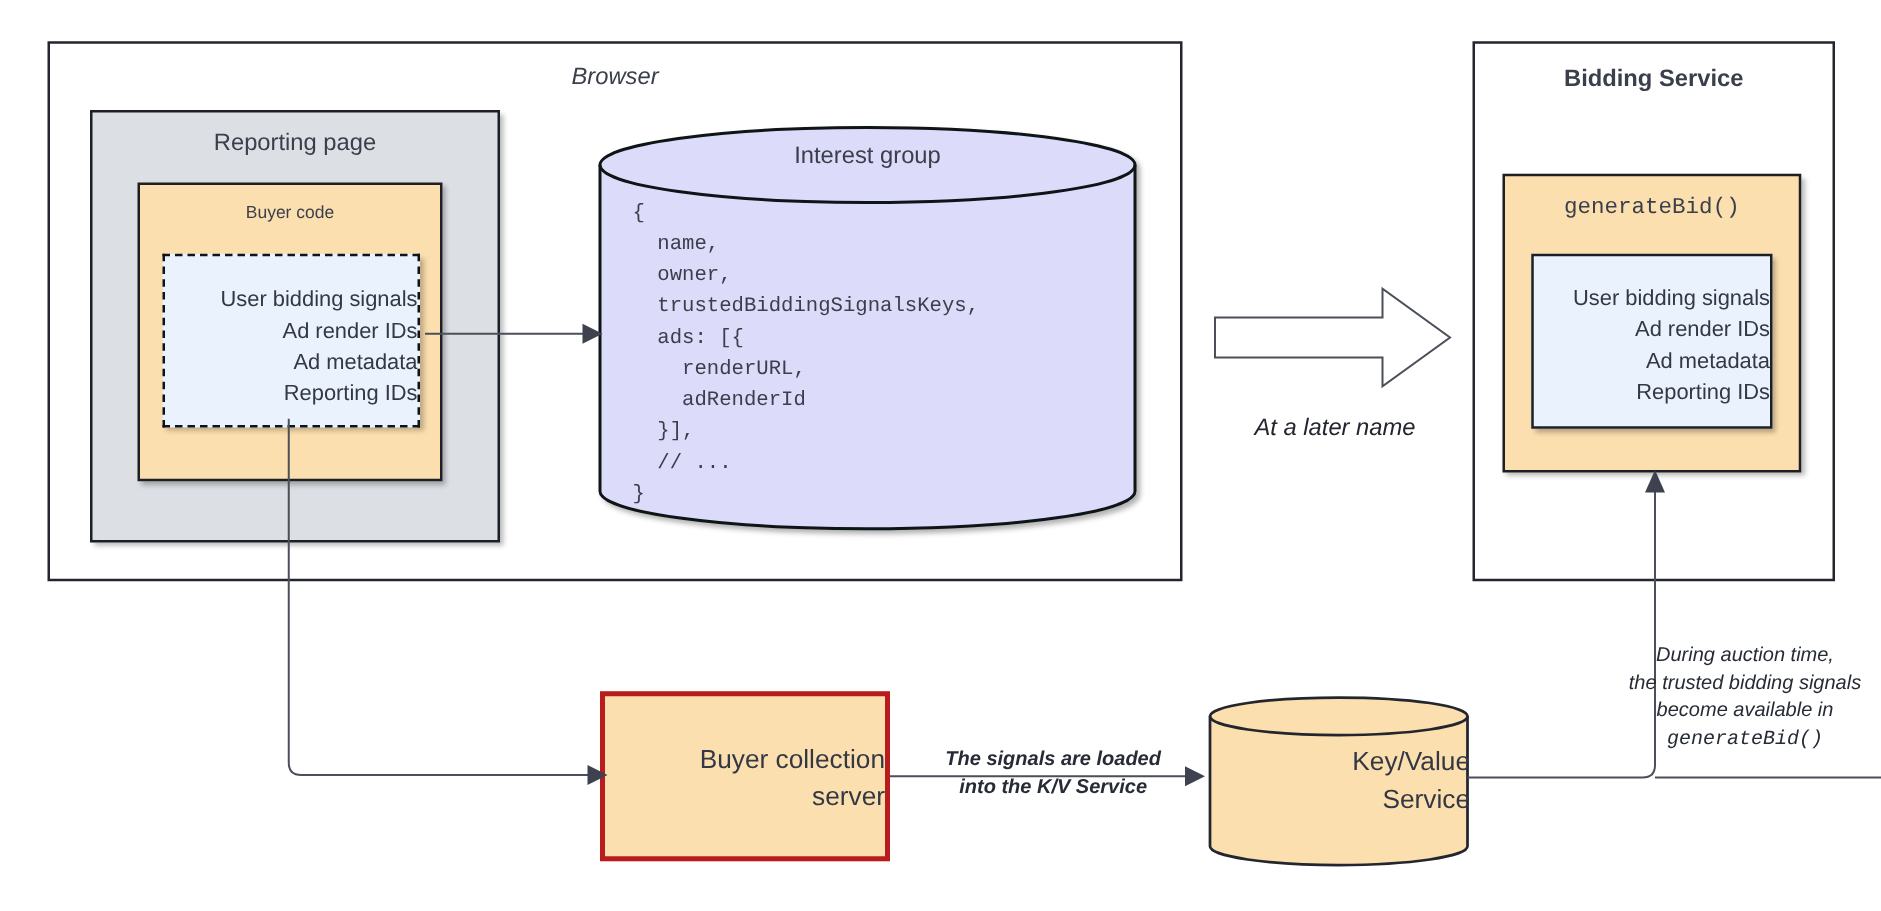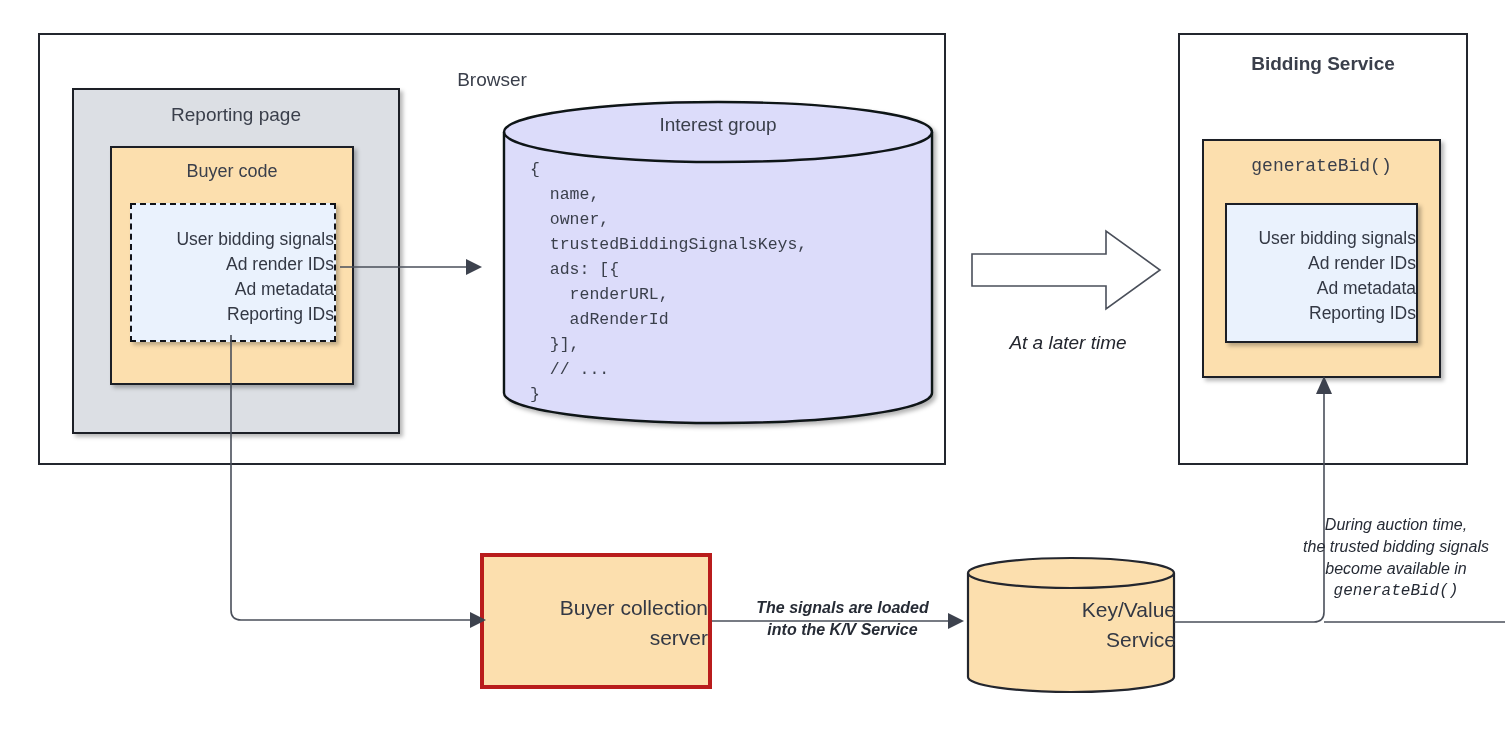--- a/index.html
+++ b/index.html
@@ -44,21 +44,21 @@
   .dashed-box {
     background: #eaf2fd;
     border: 2px dashed #111319;
     box-shadow: 3px 3px 4px rgba(0,0,0,0.25);
   }
 
   .box-title {
     position: absolute;
     left: 0; right: 0;
     text-align: center;
-    font-size: 18px;
+    font-size: 14px;
     color: #3a3f4b;
     white-space: nowrap;
   }
   .mono-title {
     font-family: "Liberation Mono", "DejaVu Sans Mono", monospace;
     font-size: 18px;
   }
 
   .stacklines {
     position: absolute;
@@ -112,39 +112,39 @@
     color: #23262e;
     white-space: nowrap;
   }
 </style>
 </head>
 <body>
 
 <div id="stage">
 
   <div class="abs frame" style="left:38px; top:33px; width:908px; height:432px;">
-    <div class="frame-title" style="top:34px;">Browser</div>
+    <div class="frame-title" style="top:16px;font-style:italic;">Browser</div>
   </div>
 
   <div class="abs shadowbox gray-box" style="left:72px; top:88px; width:328px; height:346px;">
     <div class="box-title" style="top:14px; font-size:19px;">Reporting page</div>
   </div>
 
   <div class="abs shadowbox orange-box" style="left:110px; top:146px; width:244px; height:239px;">
     <div class="box-title" style="top:13px;">Buyer code</div>
   </div>
 
   <div class="abs dashed-box" style="left:130px; top:203px; width:206px; height:139px;">
     <div class="stacklines" style="top:22px;">User bidding signals
 Ad render IDs
 Ad metadata
 Reporting IDs</div>
   </div>
 
-  <div class="cyl-wrap" style="left:502px; top:100px; width:432px; height:325px;">
+  <div class="cyl-wrap" style="left:478px; top:100px; width:432px; height:325px;">
     <svg width="432" height="325" viewBox="0 0 432 325">
       <defs>
         <filter id="dshadow" x="-20%" y="-20%" width="160%" height="160%">
           <feDropShadow dx="3" dy="3" stdDeviation="2" flood-color="#000" flood-opacity="0.3"></feDropShadow>
         </filter>
       </defs>
       <g filter="url(#dshadow)">
         <path d="M2,32 A214,30 0 0 1 430,32 L430,293 A214,30 0 0 1 2,293 Z" fill="#dcdcfa" stroke="#111319" stroke-width="2.4"></path>
         <path d="M2,32 A214,30 0 0 0 430,32" fill="none" stroke="#111319" stroke-width="2.4"></path>
       </g>
@@ -163,21 +163,21 @@
   </div>
 
   <svg class="conn" style="left:336px; top:250px;" width="150" height="36">
     <line x1="4" y1="17" x2="132" y2="17"></line>
     <path class="head" d="M130,9 L146,17 L130,25 Z"></path>
   </svg>
 
   <svg class="conn" style="left:968px; top:225px;" width="200" height="90">
     <path d="M4,29 L138,29 L138,6 L192,45 L138,84 L138,61 L4,61 Z" fill="#d9e7ce" stroke="#23262e" stroke-width="2.2"></path>
   </svg>
-  <div class="later-label" style="left:968px; top:332px; width:200px;">At a later time</div>
+  <div class="later-label" style="left:968px; top:332px; width:200px;">At a later name</div>
 
   <div class="abs frame" style="left:1178px; top:33px; width:290px; height:432px;">
     <div class="frame-title" style="top:18px;font-weight:bold;">Bidding Service</div>
   </div>
 
   <div class="abs shadowbox orange-box" style="left:1202px; top:139px; width:239px; height:239px;">
     <div class="box-title mono-title" style="top:15px;">generateBid()</div>
   </div>
 
   <div class="abs shadowbox blue-box" style="left:1225px; top:203px; width:193px; height:140px;">

